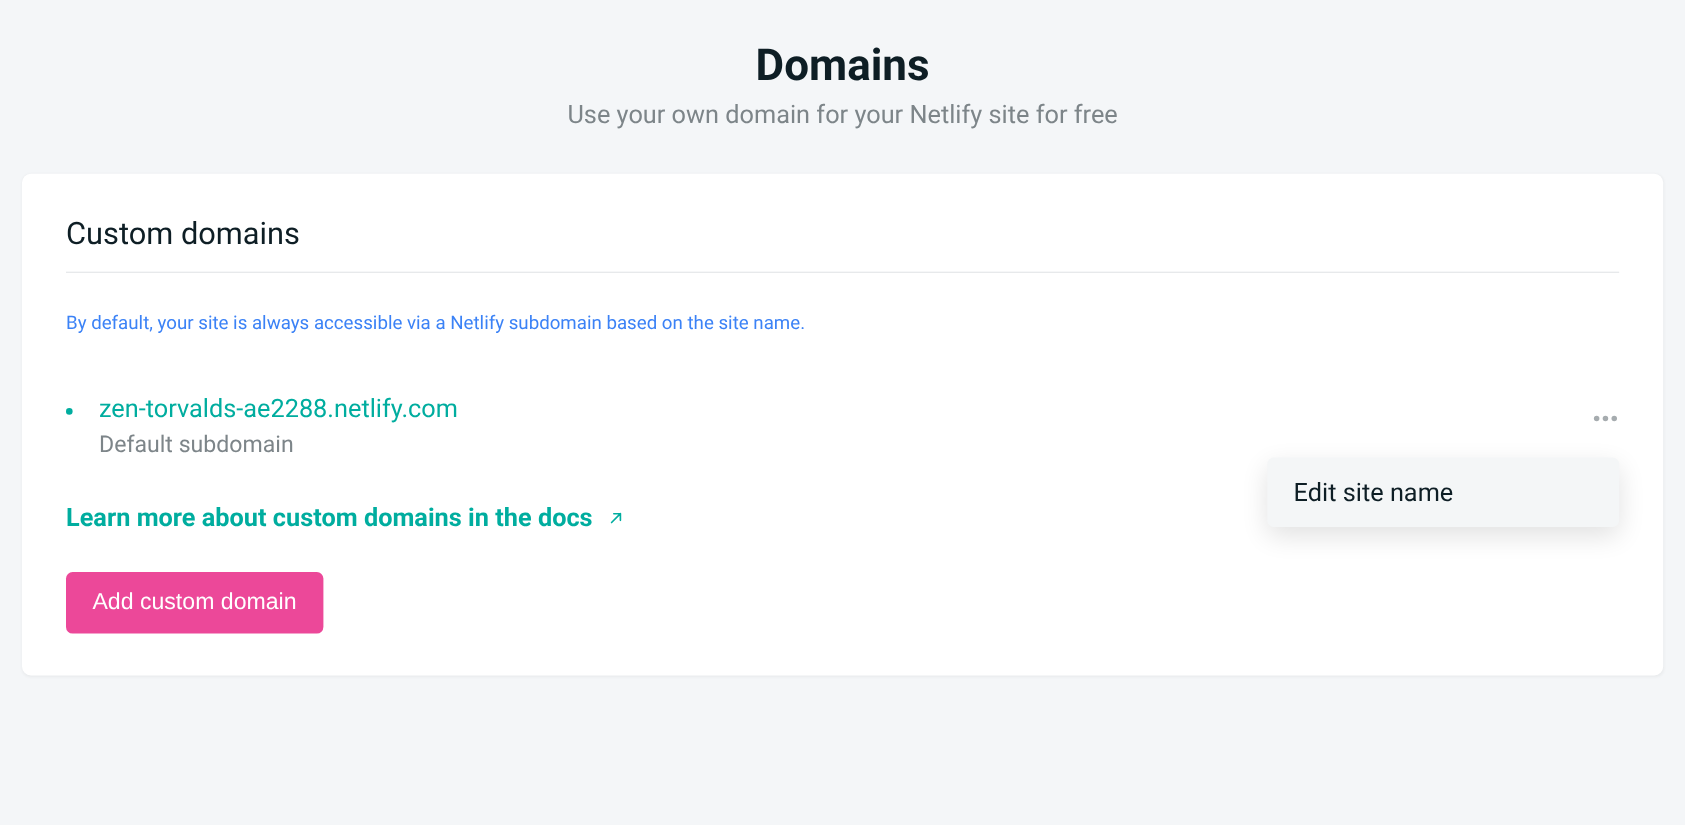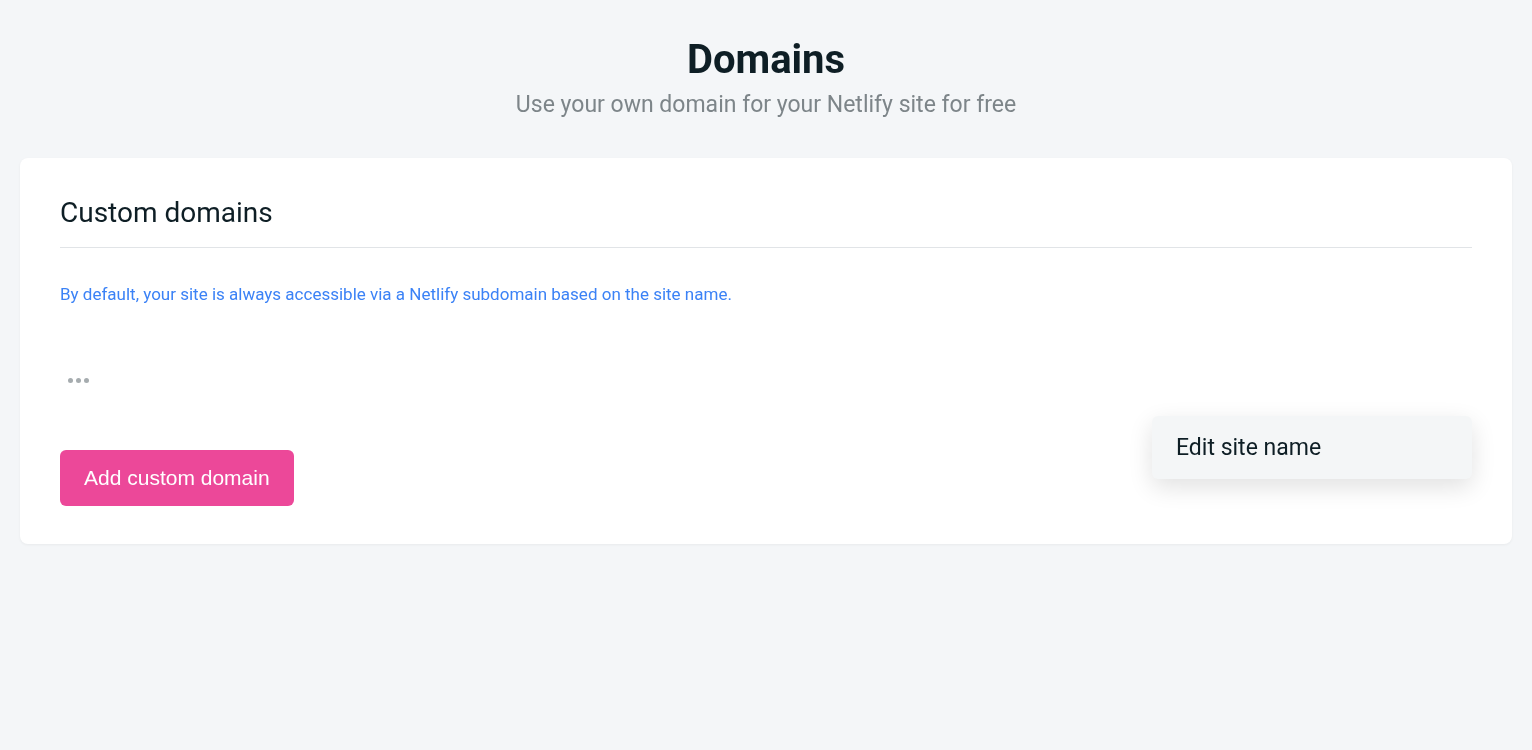--- a/index.html
+++ b/index.html
@@ -155,25 +155,40 @@
 
 <div class="card">
   <h2 class="card-title">Custom domains</h2>
   <hr class="divider">
   
   <div class="description">
     <div>By default, your site is always accessible via a Netlify subdomain based on the site name.</div>
   </div>
 
   <div class="domain-row">
+    <div class="domain-info">
+      <span class="bullet"></span>
+      <div class="domain-text">
+        <a href="#" class="domain-link">zen-torvalds-ae2288.netlify.com</a>
+        <span class="domain-sub">Default subdomain</span>
+      </div>
+    </div>
     <button class="more-button">
       <span class="more-dot"></span>
       <span class="more-dot"></span>
       <span class="more-dot"></span>
     </button>
     <div class="dropdown">
       <div class="dropdown-item">Edit site name</div>
     </div>
   </div>
 
+  <a href="#" class="learn-link">
+    <span>Learn more about custom domains in the docs</span>
+    <span class="arrow-icon">
+      <svg width="14" height="14" viewBox="0 0 14 14" fill="none">
+        <path d="M3 11 L11 3 M5 3 H11 V9" stroke="#00ad9f" stroke-width="1.5" stroke-linecap="round" stroke-linejoin="round"></path>
+      </svg>
+    </span>
+  </a>
   <br>
   <button class="primary-button">Add custom domain</button>
 </div>
 
 </body></html>

